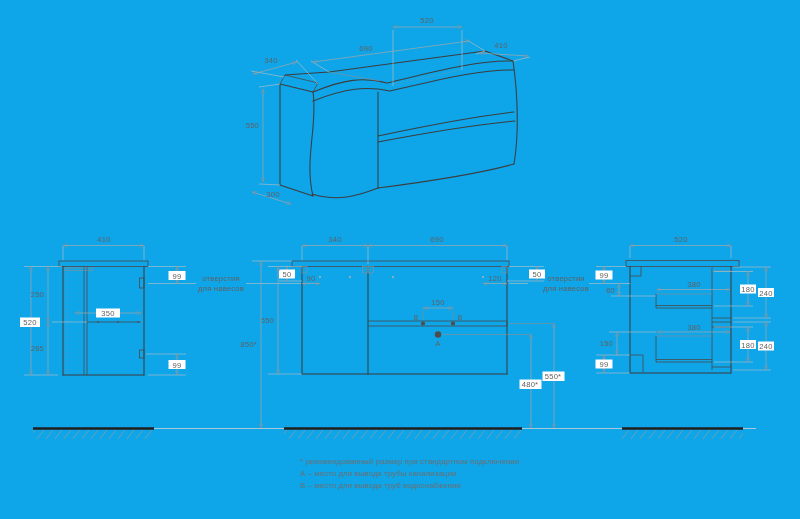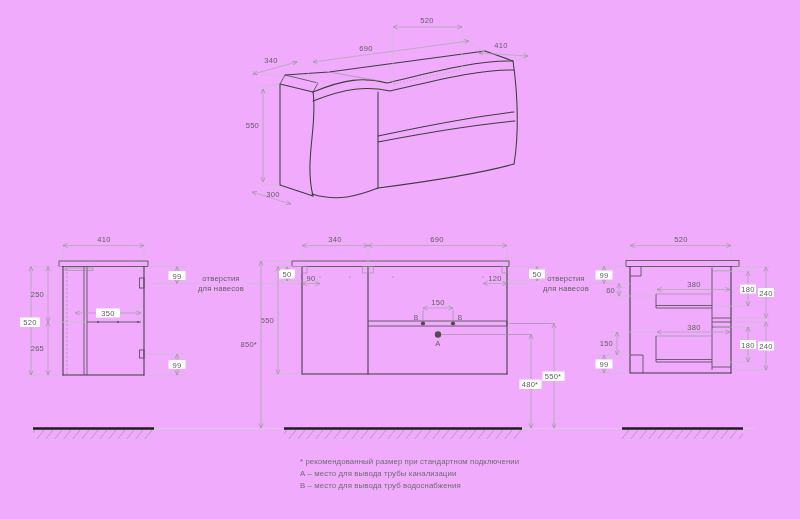--- a/index.html
+++ b/index.html
@@ -1,16 +1,16 @@
 <!DOCTYPE html>
 <html><head>
 <meta charset="utf-8">
 <style>
   html,body{margin:0;padding:0;background:#fff;}
-  .page{position:relative;width:800px;height:519px;background:#f0abfc;overflow:hidden;
+  .page{position:relative;width:800px;height:519px;background:#0ea5e9;overflow:hidden;
         font-family:"Liberation Sans",sans-serif;}
   svg{display:block}
   text{font-family:"Liberation Sans",sans-serif;fill:#616161;font-size:7.6px;letter-spacing:.2px}
   .t-mid{text-anchor:middle}
   .t-end{text-anchor:end}
   .t-sm{font-size:6.6px}
   .t-note{font-size:7.8px;fill:#6e6e6e;letter-spacing:.1px}
   .ln-body{stroke:#3d3d3d;stroke-width:1.05;fill:none;stroke-linecap:round}
   .ln-med{stroke:#4a4a4a;stroke-width:.8;fill:none}
   .ln-thin{stroke:#8f8f8f;stroke-width:.6;fill:none}

